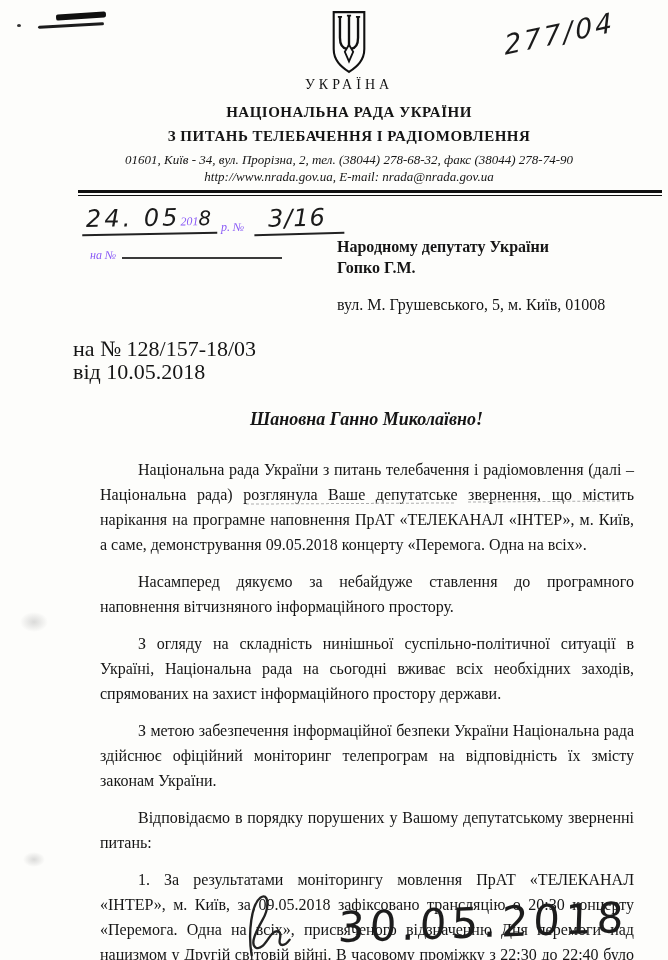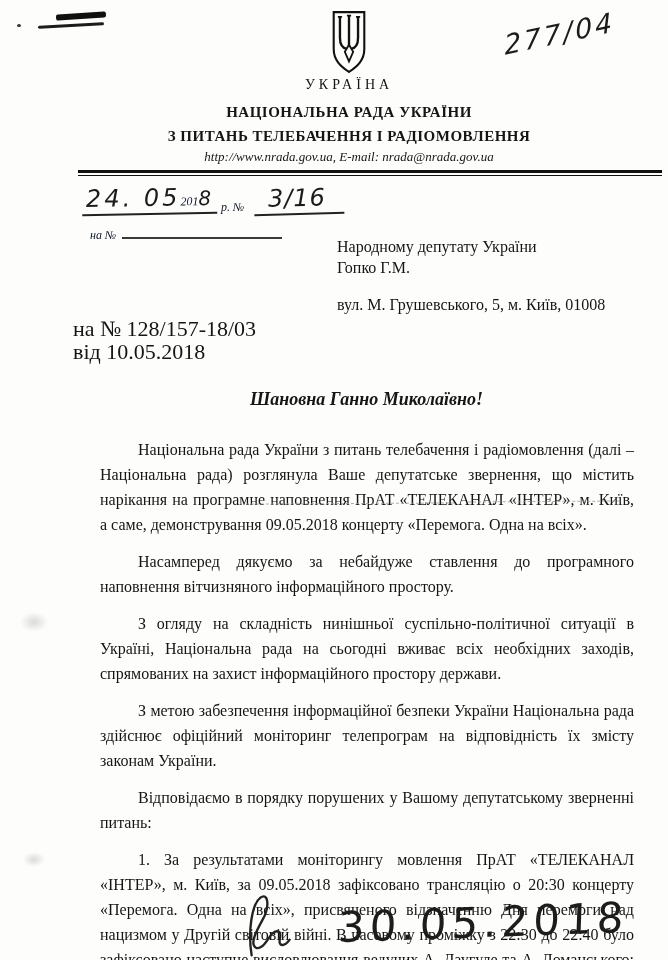--- a/index.html
+++ b/index.html
@@ -37,29 +37,29 @@
   .contact{font-style:italic;font-size:13px;line-height:16px;margin-top:1px;}
   .contact.first{margin-top:4px;}
   .double-rule{margin:5px 6px 0 78px;height:2px;border-top:3px solid #111;border-bottom:1px solid #111;}
 
   
   .ref-row{margin:8px 0 0 82px;white-space:nowrap;}
   .seg{display:inline-block;border-bottom:2px solid #222;vertical-align:bottom;padding-bottom:1px;}
   .seg.first{padding-left:4px;padding-right:6px;transform:rotate(-1deg);}
   .seg.second{padding:0 18px 1px 14px;margin-left:6px;transform:rotate(-1.5deg);}
   .hw-date{font-size:24px;letter-spacing:3px;}
-  .printed-small{font-size:12px;font-style:italic;font-family:"Liberation Serif",serif;color:#0f172a;}
+  .printed-small{font-size:12px;font-style:italic;font-family:"Liberation Serif",serif;color:#8b5cf6;}
   .hw-digit{font-size:20px;}
   .hw-num{font-size:24px;letter-spacing:1px;}
   .reply-ref{margin:10px 0 0 90px;}
   .blank-line{display:inline-block;width:160px;border-bottom:2px solid #3a3a3a;height:12px;margin-left:6px;}
 
   
   .addressee{position:absolute;left:337px;top:236px;font-size:16px;line-height:21px;}
-  .addressee .bold{font-weight:normal;}
+  .addressee .bold{font-weight:bold;}
   .addressee .addr{margin-top:16px;font-weight:normal;}
 
   
   .incoming{margin:74px 0 0 73px;font-size:22px;line-height:23px;}
 
   
   .salutation{margin:26px 30px 0 95px;text-align:center;font-weight:bold;font-size:18px;font-style:italic;}
   .body{margin:27px 22px 0 88px;}
   .body p{margin:12px;text-align:justify;text-indent:38px;font-size:16px;line-height:25px;}
   .quote{font-style:italic;}
@@ -87,20 +87,21 @@
   <header class="letterhead">
     <svg class="emblem" width="44" height="64" viewBox="0 0 60 92">
       <path d="M8,3 H52 V56 C52,72 42,81 30,89 C18,81 8,72 8,56 Z" fill="none" stroke="#111" stroke-width="3"></path>
       <path d="M17,10 V40 C17,50 21,55 27,56 M43,10 V40 C43,50 39,55 33,56 M30,8 V52" fill="none" stroke="#111" stroke-width="3.4"></path>
       <path d="M30,50 L24,60 L30,74 L36,60 Z" fill="none" stroke="#111" stroke-width="2.6"></path>
       <path d="M14,10 H20 M27,8 H33 M40,10 H46" stroke="#111" stroke-width="2.4"></path>
     </svg>
     <div class="country">УКРАЇНА</div>
     <div class="org first">НАЦІОНАЛЬНА РАДА УКРАЇНИ</div>
     <div class="org">З ПИТАНЬ ТЕЛЕБАЧЕННЯ І РАДІОМОВЛЕННЯ</div>
+    <div class="contact first">01601, Київ - 34, вул. Прорізна, 2, тел. (38044) 278-68-32, факс (38044) 278-74-90</div>
     <div class="contact">http://www.nrada.gov.ua, E-mail: nrada@nrada.gov.ua</div>
   </header>
   <div class="double-rule"></div>
 
   <div class="ref-row">
     <span class="seg first"><span class="hw hw-date">24. 05</span><span class="printed-small">201</span><span class="hw hw-digit">8</span></span>
     <span class="printed-small">р. №</span>
     <span class="seg second"><span class="hw hw-num">3/16</span></span>
   </div>
   <div class="reply-ref">

